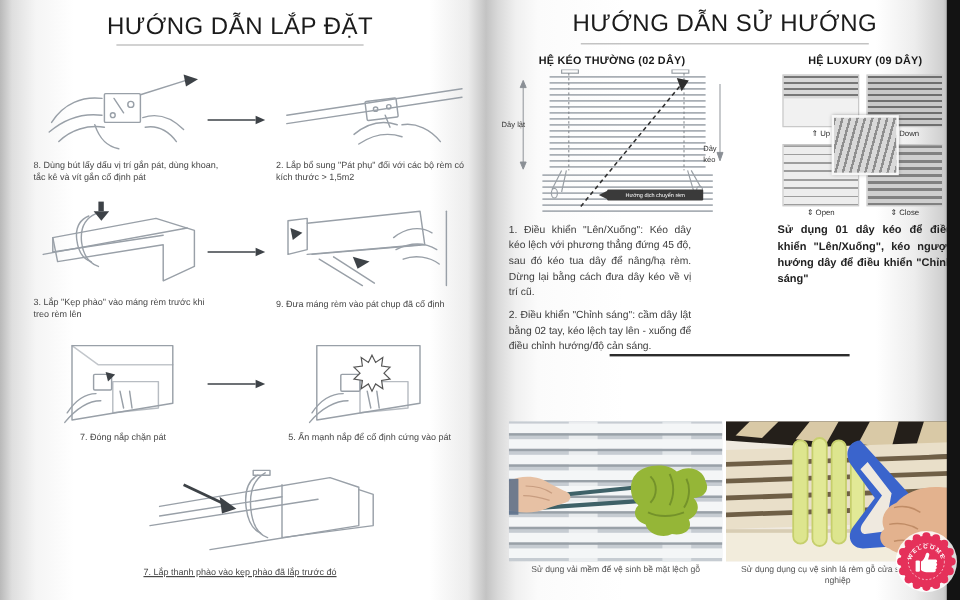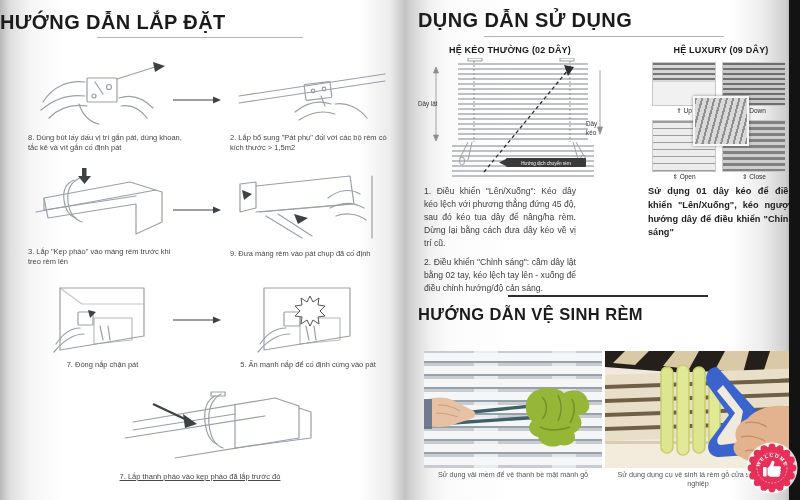--- a/index.html
+++ b/index.html
@@ -3,21 +3,21 @@
 <meta charset="utf-8">
 <style>
   html,body{margin:0;padding:0;background:#888;}
   .canvas{position:relative;width:800px;height:500px;overflow:hidden;
     font-family:"Liberation Sans","DejaVu Sans",sans-serif;
     background:linear-gradient(90deg,
       #b9b9b9 0px,#dedede 10px,#f5f5f5 30px,#ffffff 62px,
       #ffffff 358px,#ececec 390px,#c3c3c3 405px,#d9d9d9 415px,#f0f0f0 430px,#fbfbfb 448px,
       #ffffff 520px,#ffffff 730px,#ededed 762px,#cfcfcf 786px,#bdbdbd 789px);}
   .abs{position:absolute;}
-  .title{font-weight:700;color:#1b1b1b;text-align:left;letter-spacing:.4px;}
+  .title{font-weight:400;color:#1b1b1b;text-align:center;letter-spacing:.4px;}
   .rule{background:#b5b5b5;height:1px;}
   .cap{font-size:7.5px;color:#474747;line-height:1.35;}
   .cap.center{text-align:center;}
   .body-text{font-size:8.6px;color:#3c3c3c;line-height:1.5;text-align:justify;margin:0 0 7px 0;}
   .body-text.bold{font-size:9.2px;font-weight:700;color:#222;}
   .subhead{font-size:9px;font-weight:700;color:#191919;text-align:center;letter-spacing:.2px;}
   .photo-cap{font-size:7.2px;color:#555;text-align:center;line-height:1.3;}
   .blackbar{background:#131313;}
   svg{display:block;}
   svg text{font-family:"Liberation Sans","DejaVu Sans",sans-serif;}
@@ -190,21 +190,21 @@
           <line x1="38" y1="18" x2="72" y2="34" stroke="#3d4247" stroke-width="2.4"></line>
           <polygon points="68,28 82,38 70,42"></polygon>
         </g>
       </svg>
     </div>
     <div class="abs cap center" style="left:55px;top:472px;width:290px;text-decoration:underline;">7. Lắp thanh phào vào kẹp phào đã lắp trước đó</div>
   </div>
 
   <div class="abs" style="left:400px;top:0;width:400px;height:500px;">
 
-    <div class="abs title" style="left:18px;top:9px;width:372px;font-size:20px;">DỤNG DẪN SỬ DỤNG</div>
+    <div class="abs title" style="left:18px;top:9px;width:372px;font-size:20px;">HƯỚNG DẪN SỬ HƯỚNG</div>
     <div class="abs rule" style="left:84px;top:36px;width:240px;"></div>
 
     <div class="abs subhead" style="left:30px;top:45px;width:160px;">HỆ KÉO THƯỜNG (02 DÂY)</div>
     <div class="abs subhead" style="left:256px;top:45px;width:130px;">HỆ LUXURY (09 DÂY)</div>
 
     <div class="abs" style="left:18px;top:58px;">
       <svg width="194" height="122" viewBox="0 0 194 122">
 
         <g stroke="#9aa0a6" fill="none" stroke-width="1">
           <rect x="50" y="0" width="14" height="3"></rect>
@@ -266,21 +266,20 @@
       <p class="body-text">1. Điều khiển "Lên/Xuống": Kéo dây kéo lệch với phương thẳng đứng 45 độ, sau đó kéo tua dây để nâng/hạ rèm. Dừng lại bằng cách đưa dây kéo về vị trí cũ.</p>
       <p class="body-text">2. Điều khiển "Chỉnh sáng": cầm dây lật bằng 02 tay, kéo lệch tay lên - xuống để điều chỉnh hướng/độ cản sáng.</p>
     </div>
 
     <div class="abs" style="left:248px;top:185px;width:146px;">
       <p class="body-text bold">Sử dụng 01 dây kéo để điều khiển "Lên/Xuống", kéo ngược hướng dây để điều khiển "Chỉnh sáng"</p>
     </div>
 
     <div class="abs" style="left:108px;top:295px;width:200px;height:2px;background:#2c2c2c;"></div>
 
-    <div class="abs title" style="left:18px;top:305px;width:372px;font-size:16.5px;">HƯỚNG DẪN VỆ SINH RÈM</div>
 
     <div class="abs" style="left:24px;top:351px;">
       <svg width="178" height="117" viewBox="0 0 178 117">
         <rect width="178" height="117" fill="#c6ccd2"></rect>
         <rect x="50" y="0" width="24" height="117" fill="#e9ecee"></rect>
         <rect x="128" y="0" width="24" height="117" fill="#e2e6e9"></rect>
         <g fill="#f4f6f7">
           <rect x="0" y="2" width="178" height="8"></rect>
             <rect x="0" y="15" width="178" height="8"></rect>
           <rect x="0" y="28" width="178" height="8"></rect>
@@ -360,21 +359,21 @@
           <path d="M118,34 L138,60 L132,92 L116,94 C112,94 111,89 114,85 L130,62 L112,40 Z" fill="#efe9df"></path>
         </g>
 
         <g>
           <path d="M186,56 C168,52 150,58 142,68 C132,72 128,82 132,90 C126,94 128,104 136,106 C144,112 160,114 174,112 L186,110 Z" fill="#e3b28e"></path>
           <path d="M140,72 C148,70 156,72 162,76 M136,86 C144,84 154,86 160,90 M140,100 C148,98 156,100 162,102" stroke="#c08c66" stroke-width="1.2" fill="none"></path>
         </g>
       </svg>
     </div>
 
-    <div class="abs photo-cap" style="left:28px;top:470px;width:170px;">Sử dụng vải mềm để vệ thanh bề mặt mành gỗ</div>
+    <div class="abs photo-cap" style="left:28px;top:470px;width:170px;">Sử dụng vải mềm để vệ sinh bề mặt lệch gỗ</div>
     <div class="abs photo-cap" style="left:208px;top:470px;width:180px;">Sử dụng dụng cụ vệ sinh lá rèm gỗ cửa sổ chuyên nghiệp</div>
   </div>
 
   <div class="abs blackbar" style="left:789px;top:0;width:11px;height:500px;z-index:3;"></div>
 
   <div class="abs" style="left:744px;top:440px;z-index:5;">
     <svg width="56" height="56" viewBox="-28 -28 56 56">
       <circle r="25.5" fill="rgba(255,255,255,0.85)"></circle>
       <g fill="#e5315a">
         <circle r="3.4" cx="21" cy="0"></circle>

